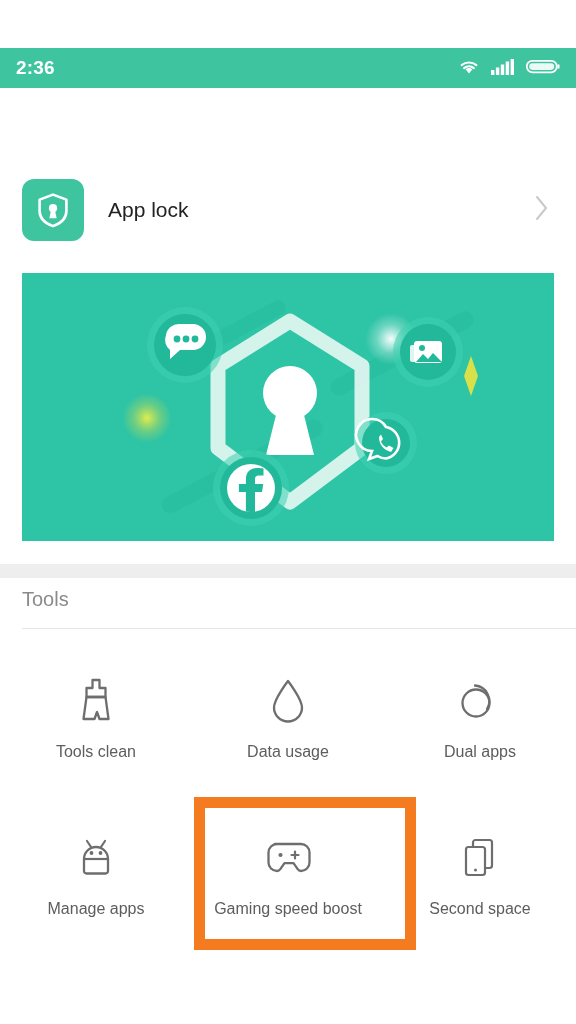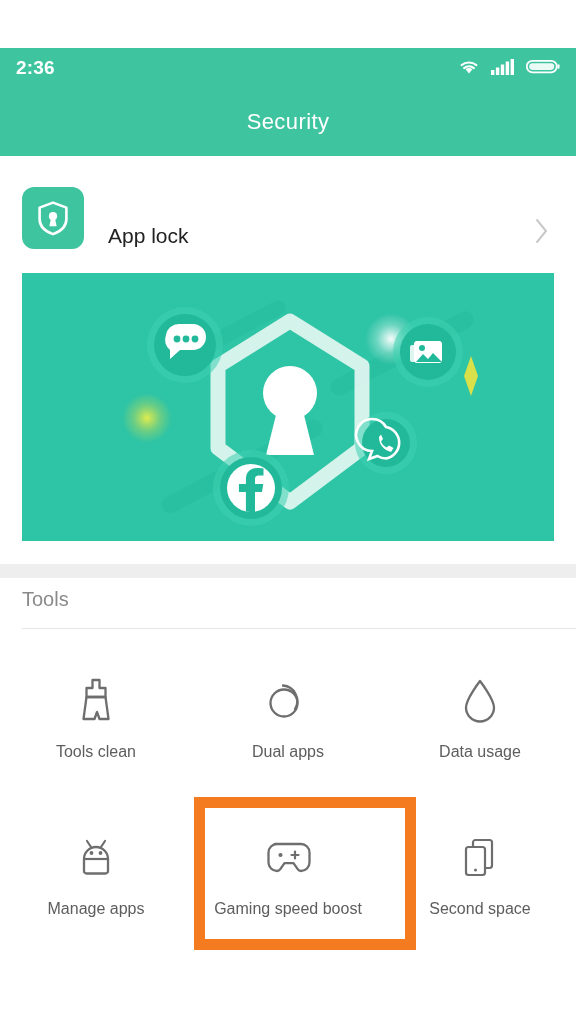--- a/index.html
+++ b/index.html
@@ -30,21 +30,21 @@
   .appbar-title{ color:#ffffff; font-size:22px; letter-spacing:.4px; }
 
   
   .card-top{
     position:absolute; left:0; top:108px; width:576px; height:408px;
     background:#ffffff;
   }
 
   .applock-row{
     position:absolute; left:0; top:0; width:576px; height:108px;
-    display:flex; align-items:flex-end; padding:15px 22px;
+    display:flex; align-items:center; padding:15px 22px;
   }
   .applock-icon{
     width:62px; height:62px; border-radius:12px;
     background:#3fc4a0; flex:0 0 auto;
     display:flex; align-items:center; justify-content:center;
   }
   .applock-text{ margin-left:24px; flex:1 1 auto; }
   .applock-title{ font-size:21px; color:#222222; line-height:1.25; }
   .applock-sub{ font-size:16px; color:#808080; margin-top:7px; line-height:1.25; }
   .chevron{ flex:0 0 auto; margin-right:4px; }
@@ -131,23 +131,20 @@
       <span>
         <svg width="34" height="17" viewBox="0 0 34 17">
           <rect x="0.8" y="2.8" width="30" height="11.5" rx="5.7" fill="none" stroke="#ffffff" stroke-width="1.8"></rect>
           <rect x="3.2" y="5.2" width="25" height="6.7" rx="3.3" fill="#eafaf4"></rect>
           <rect x="31.5" y="6.3" width="2" height="4.5" rx="1" fill="#ffffff"></rect>
         </svg>
       </span>
     </span>
   </div>
 
-  <div class="appbar">
-    <span class="appbar-title">Security</span>
-  </div>
 
   <div class="card-top">
 
     <div class="applock-row">
       <span class="applock-icon">
         <svg width="34" height="36" viewBox="0 0 34 36">
           <path d="M17 2.6 L30.4 7.6 v11.3 c0 8-6.1 12.6-13.4 15.2 C9.7 31.5 3.6 26.9 3.6 18.9 V7.6 Z" fill="none" stroke="#ffffff" stroke-width="2.6" stroke-linejoin="round"></path>
           <circle cx="17" cy="16.2" r="4.1" fill="#ffffff"></circle>
           <path d="M14.9 18.6 h4.2 l1.5 7.6 h-7.2 Z" fill="#ffffff"></path>
         </svg>
@@ -243,35 +240,35 @@
           <svg width="46" height="50" viewBox="0 0 46 50">
             <path d="M19.5 4 h7 v8 h6 v9 h-19 v-9 h6 Z" fill="none" stroke="#6e6e6e" stroke-width="2.3" stroke-linejoin="round"></path>
             <path d="M13.5 21 h19 l3 22 h-9 l-2.5 -7 l-2.5 7 h-11 Z" fill="none" stroke="#6e6e6e" stroke-width="2.3" stroke-linejoin="round"></path>
           </svg>
         </span>
         <span class="tool-label">Tools clean</span>
       </div>
 
       <div class="tool-cell">
         <span class="tool-icon">
+          <svg width="40" height="50" viewBox="0 0 40 50">
+            <path d="M20 5 C20 5 6 23 6 31.5 A14 14 0 0 0 34 31.5 C34 23 20 5 20 5 Z" fill="none" stroke="#6e6e6e" stroke-width="2.3" stroke-linejoin="round"></path>
+          </svg>
+        </span>
+        <span class="tool-label">Data usage</span>
+      </div>
+
+      <div class="tool-cell">
+        <span class="tool-icon">
           <svg width="48" height="48" viewBox="0 0 48 48">
             <path d="M19 8.5 A15.5 15.5 0 0 1 31 32" fill="none" stroke="#6e6e6e" stroke-width="2.3" stroke-linecap="round"></path>
             <circle cx="20" cy="26" r="13.5" fill="none" stroke="#6e6e6e" stroke-width="2.3"></circle>
           </svg>
         </span>
         <span class="tool-label">Dual apps</span>
-      </div>
-
-      <div class="tool-cell">
-        <span class="tool-icon">
-          <svg width="40" height="50" viewBox="0 0 40 50">
-            <path d="M20 5 C20 5 6 23 6 31.5 A14 14 0 0 0 34 31.5 C34 23 20 5 20 5 Z" fill="none" stroke="#6e6e6e" stroke-width="2.3" stroke-linejoin="round"></path>
-          </svg>
-        </span>
-        <span class="tool-label">Data usage</span>
       </div>
 
       <div class="tool-cell">
         <span class="tool-icon">
           <svg width="46" height="50" viewBox="0 0 46 50">
             <path d="M14 8 l4 6" stroke="#6e6e6e" stroke-width="2.2" stroke-linecap="round" fill="none"></path>
             <path d="M32 8 l-4 6" stroke="#6e6e6e" stroke-width="2.2" stroke-linecap="round" fill="none"></path>
             <path d="M11 26 a12 12 0 0 1 24 0 v12 a2.5 2.5 0 0 1 -2.5 2.5 h-19 a2.5 2.5 0 0 1 -2.5 -2.5 Z" fill="none" stroke="#6e6e6e" stroke-width="2.3" stroke-linejoin="round"></path>
             <line x1="11" y1="26" x2="35" y2="26" stroke="#6e6e6e" stroke-width="2.2"></line>
             <circle cx="18.5" cy="20" r="1.9" fill="#6e6e6e"></circle>

